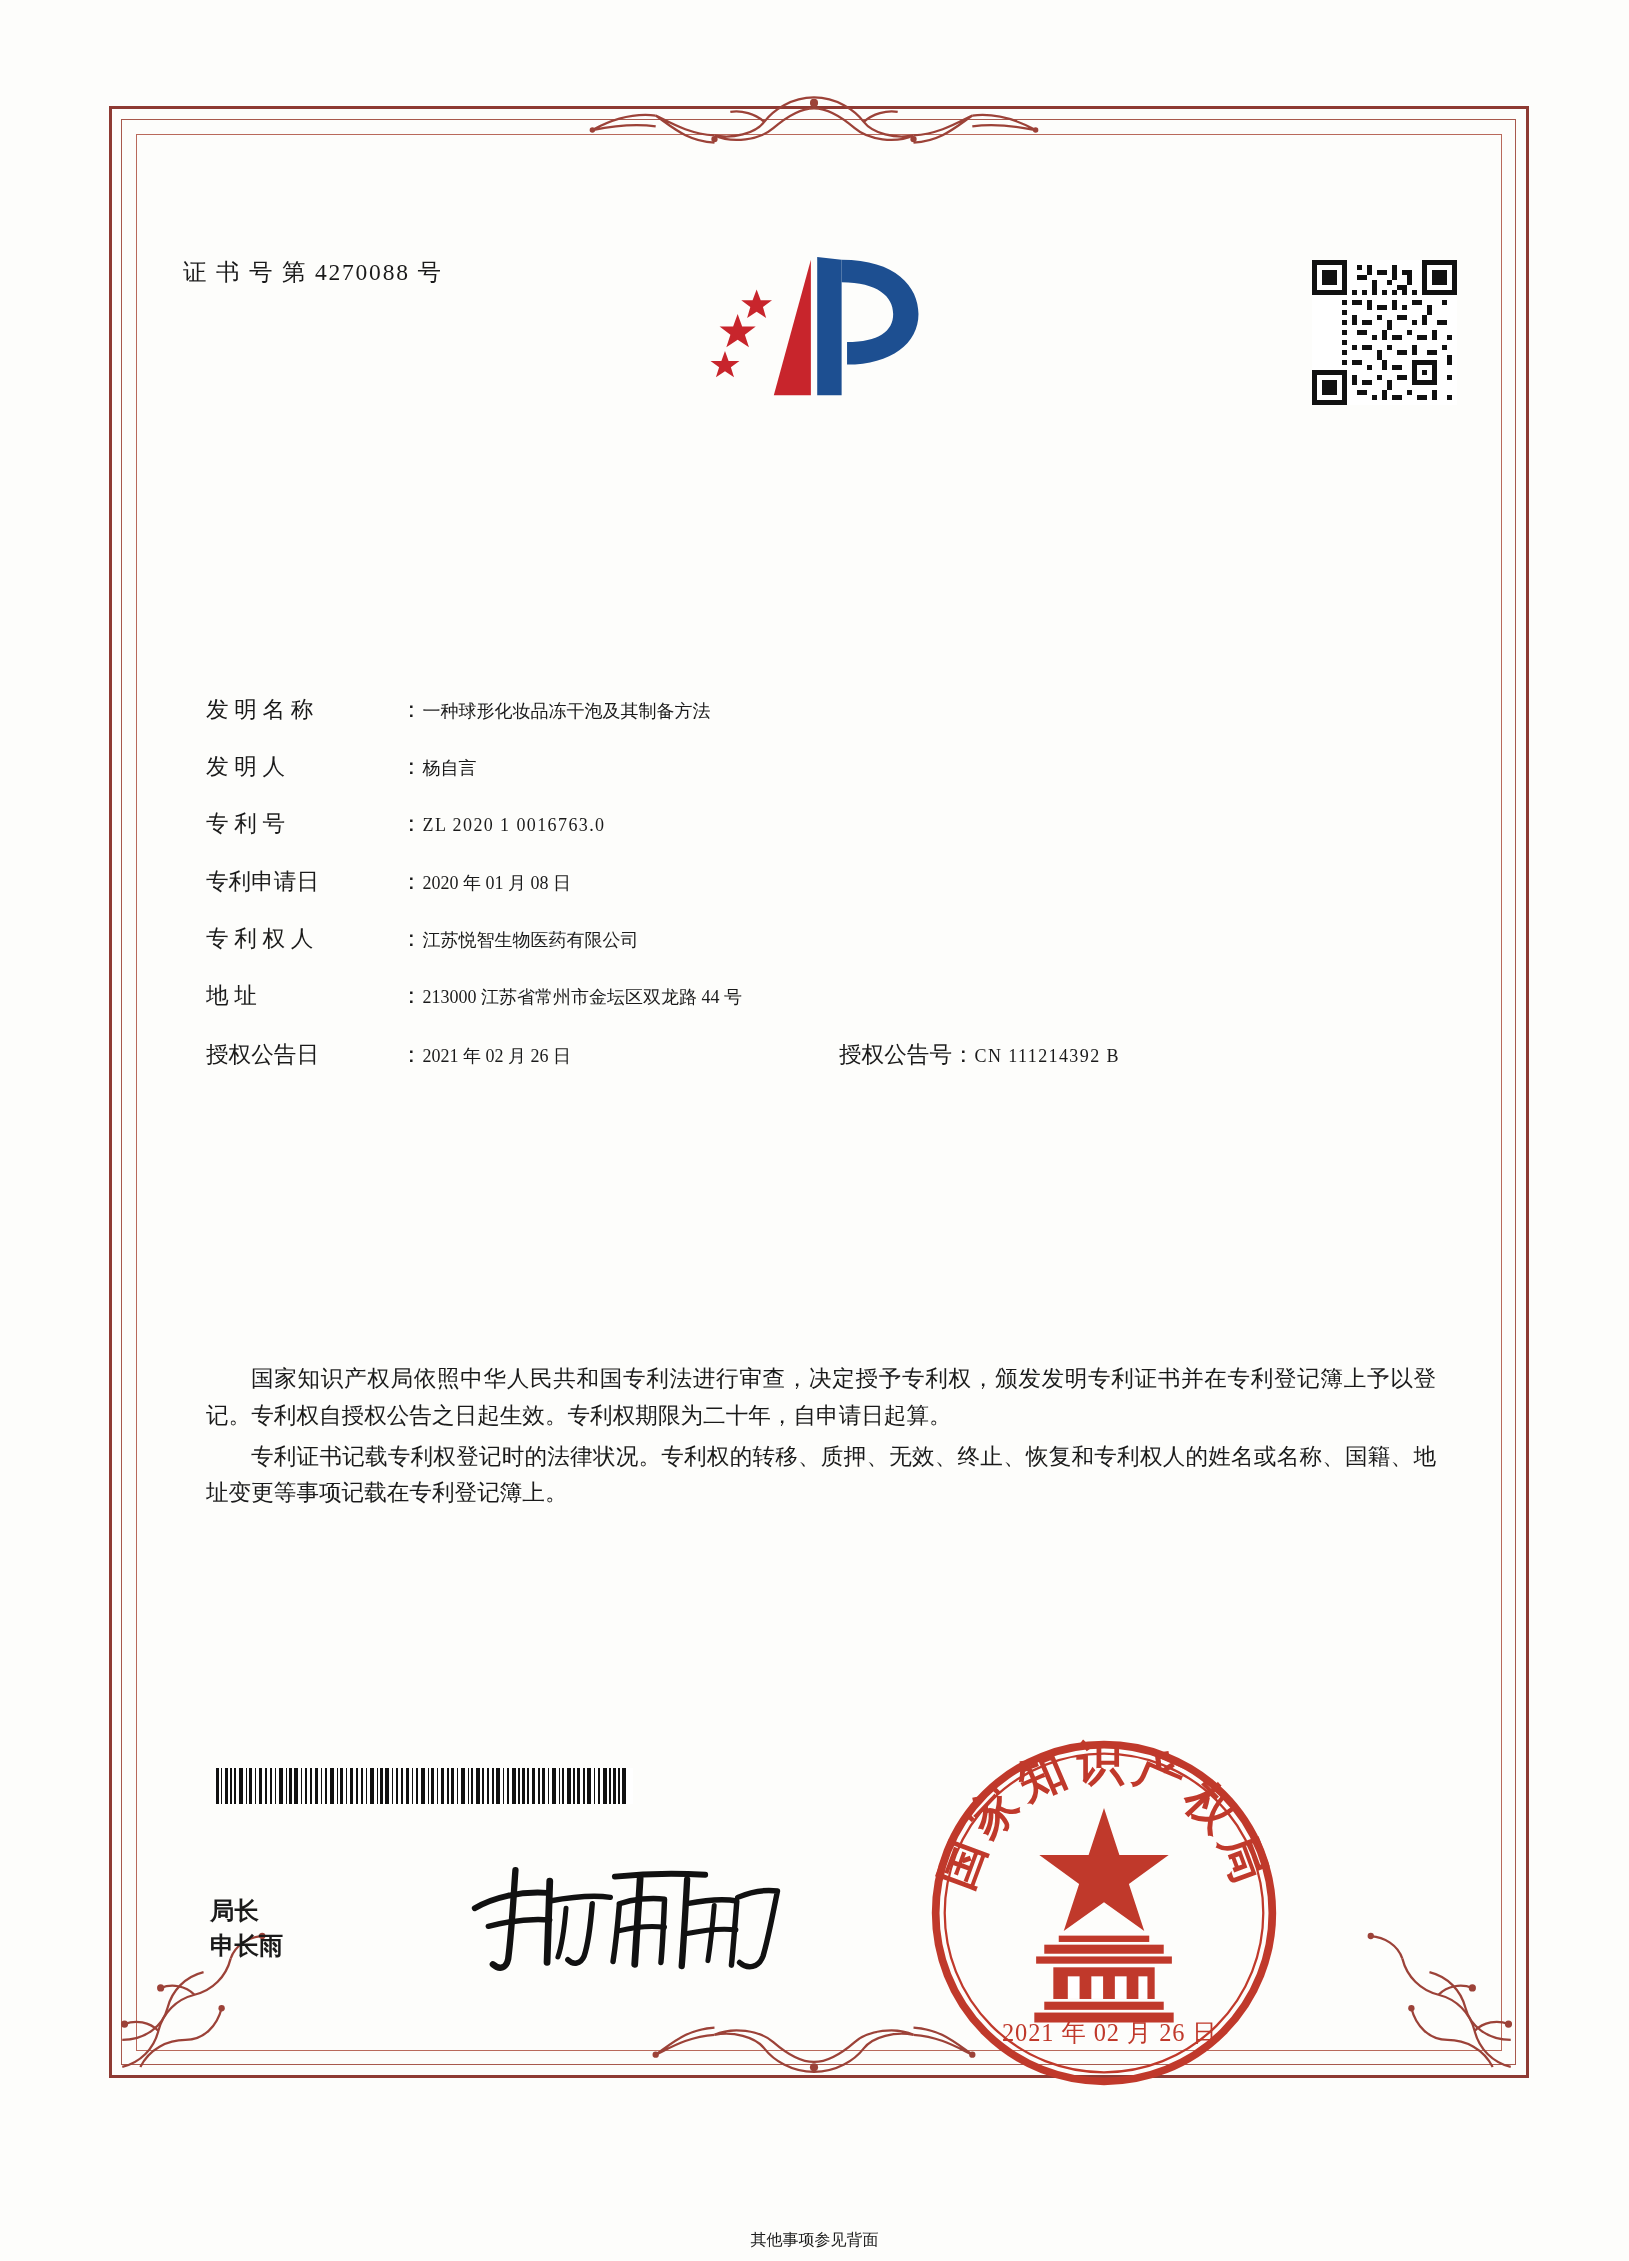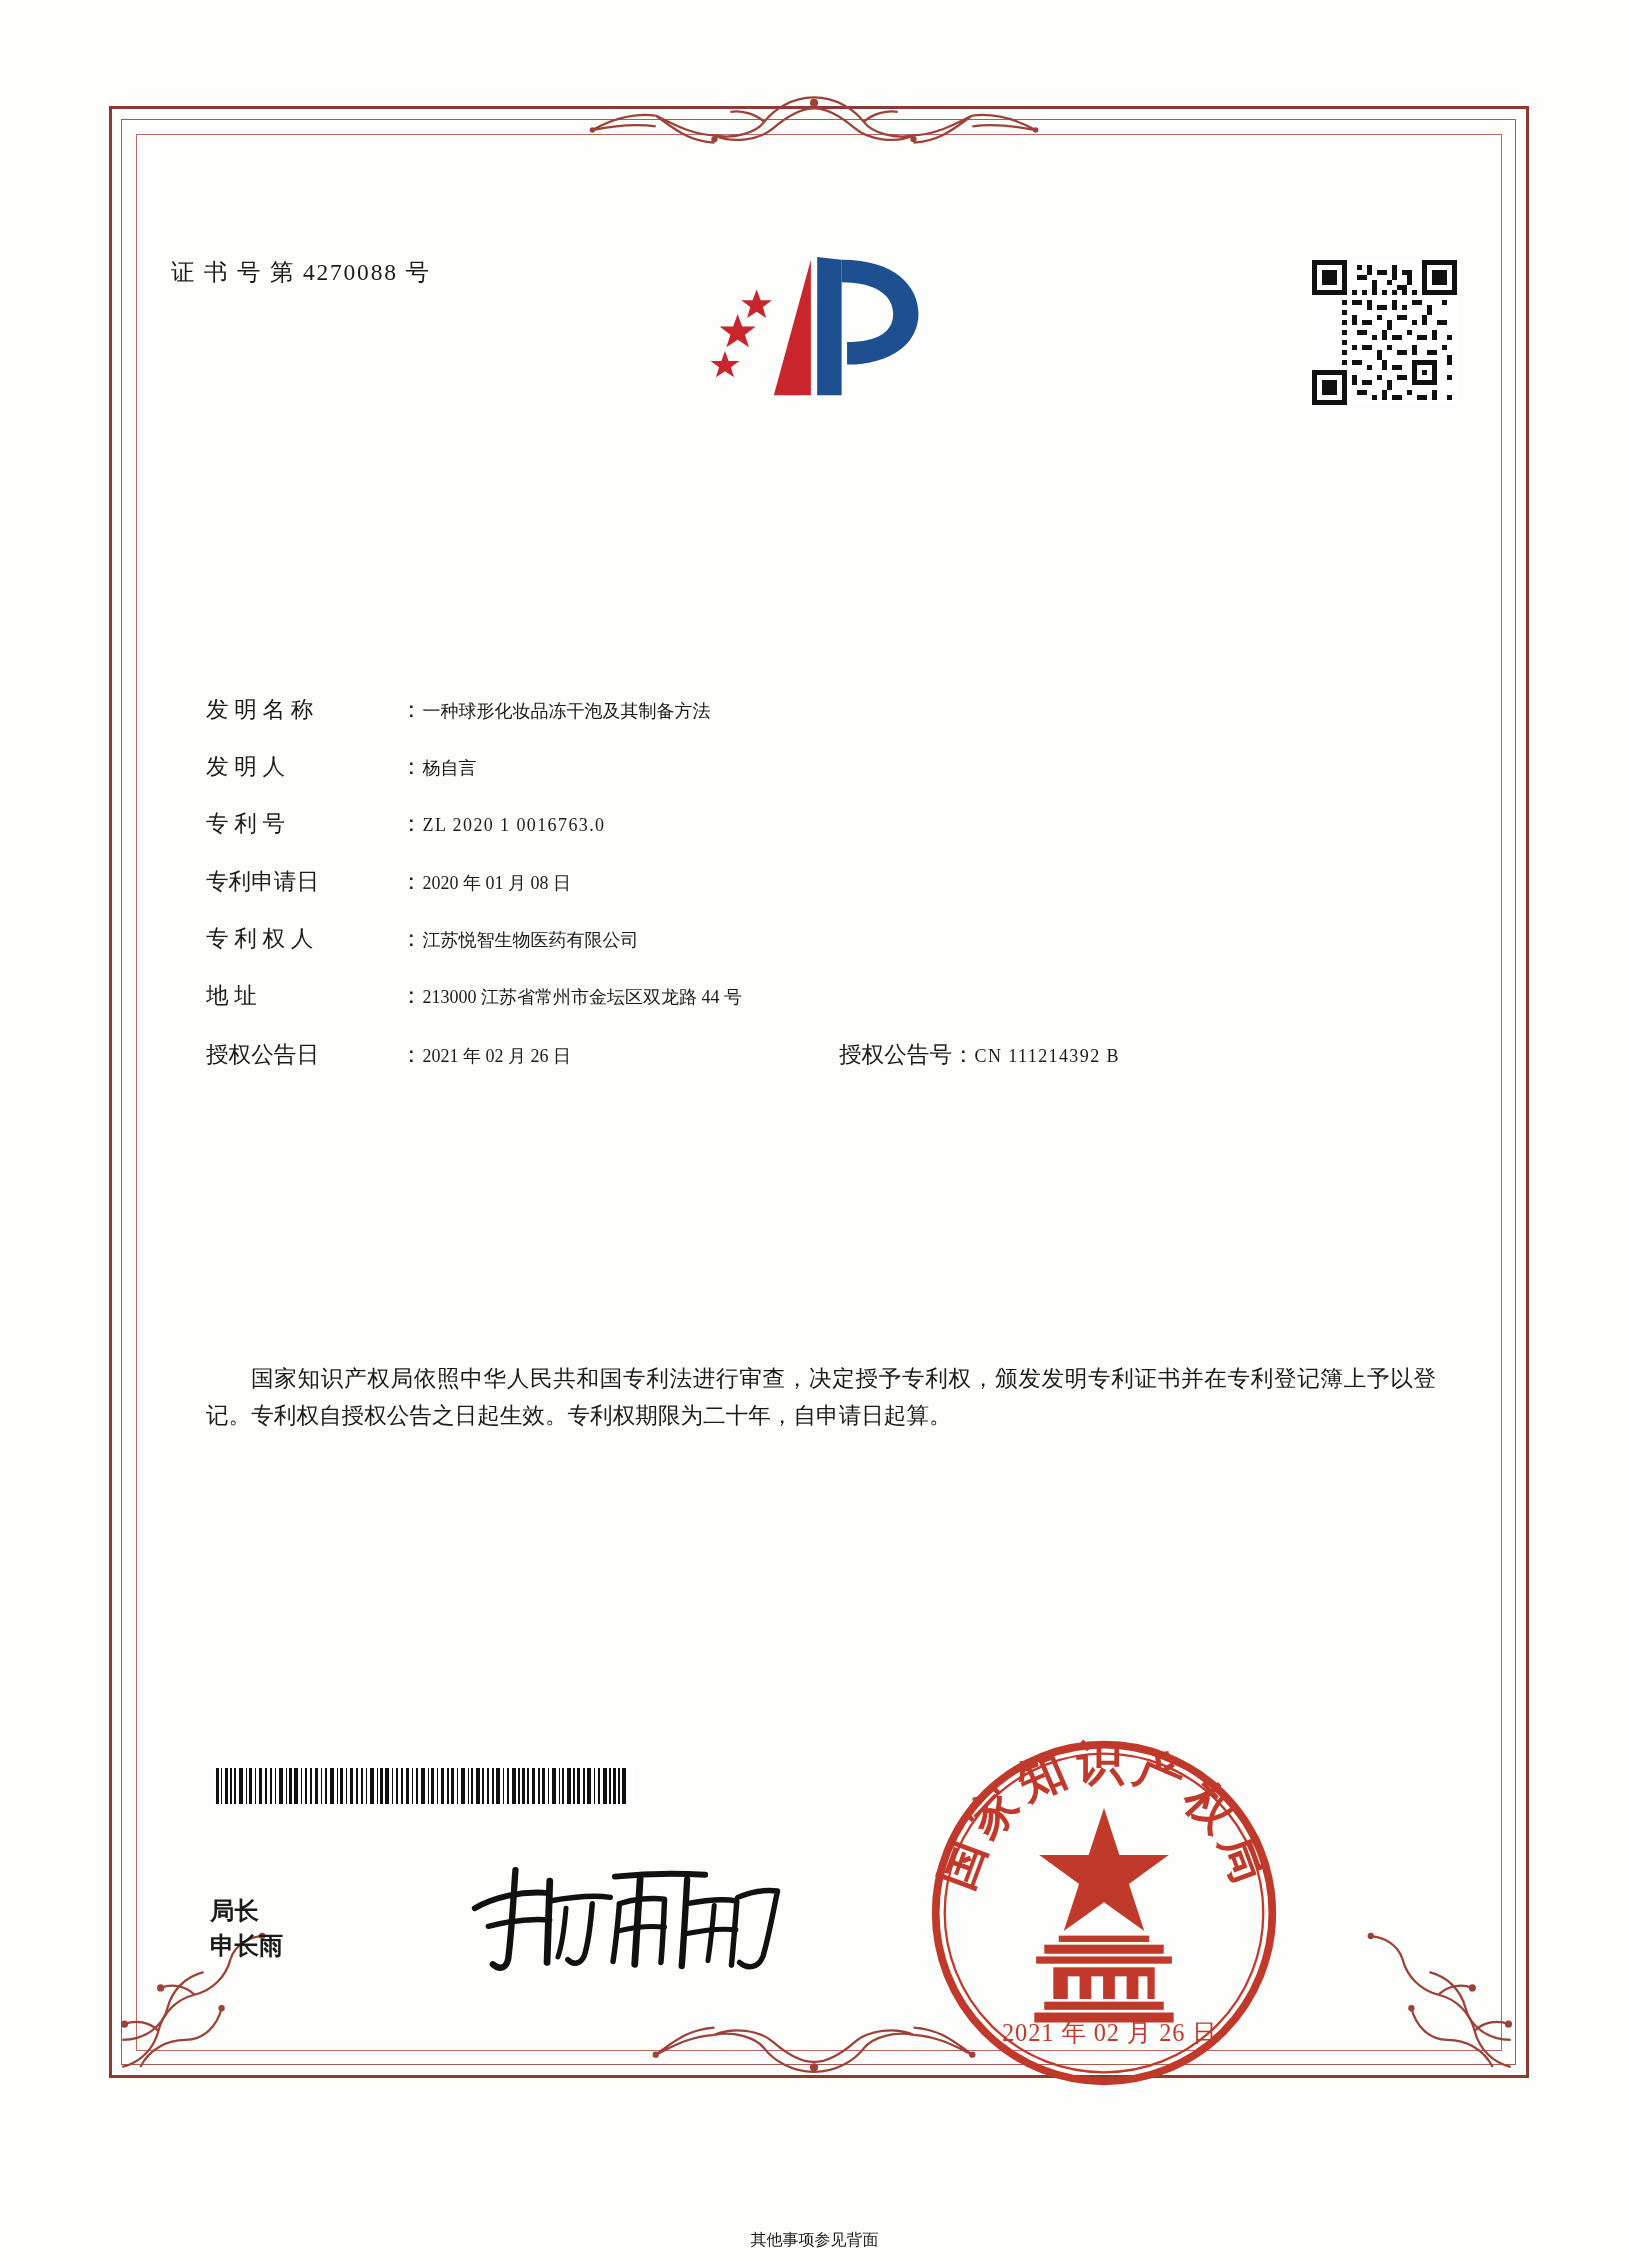--- a/index.html
+++ b/index.html
@@ -56,21 +56,21 @@
   .orn {
     position: absolute;
     color: #9c4238;
     pointer-events: none;
   }
   .orn svg { display: block; }
 
   
   .cert-no {
     position: absolute;
-    left: 171px;
+    left: 183px;
     top: 256px;
     font-size: 23.5px;
     letter-spacing: 1.8px;
     font-family: "Liberation Serif", serif;
     white-space: nowrap;
   }
 
   .logo {
     position: absolute;
     left: 706px;
@@ -470,20 +470,21 @@
         <span>授权公告号</span>
         <span>：</span>
         <span class="field-value mono">CN 111214392 B</span>
       </span>
     </div>
 
   </div>
 
   <div class="paras">
     <p class="para">国家知识产权局依照中华人民共和国专利法进行审查，决定授予专利权，颁发发明专利证书并在专利登记簿上予以登记。专利权自授权公告之日起生效。专利权期限为二十年，自申请日起算。</p>
+    <p class="para">专利证书记载专利权登记时的法律状况。专利权的转移、质押、无效、终止、恢复和专利权人的姓名或名称、国籍、地址变更等事项记载在专利登记簿上。</p>
   </div>
 
   <div class="barcode">
     <svg width="421" height="36" viewBox="0 0 930 80" shape-rendering="crispEdges">
       <rect width="930" height="80" fill="#ffffff"></rect>
       <g fill="#111">
         <rect x="4" y="0" width="6" height="80"></rect>
           <rect x="14" y="0" width="3" height="80"></rect>
         <rect x="23" y="0" width="8" height="80"></rect>
           <rect x="36" y="0" width="3" height="80"></rect>

